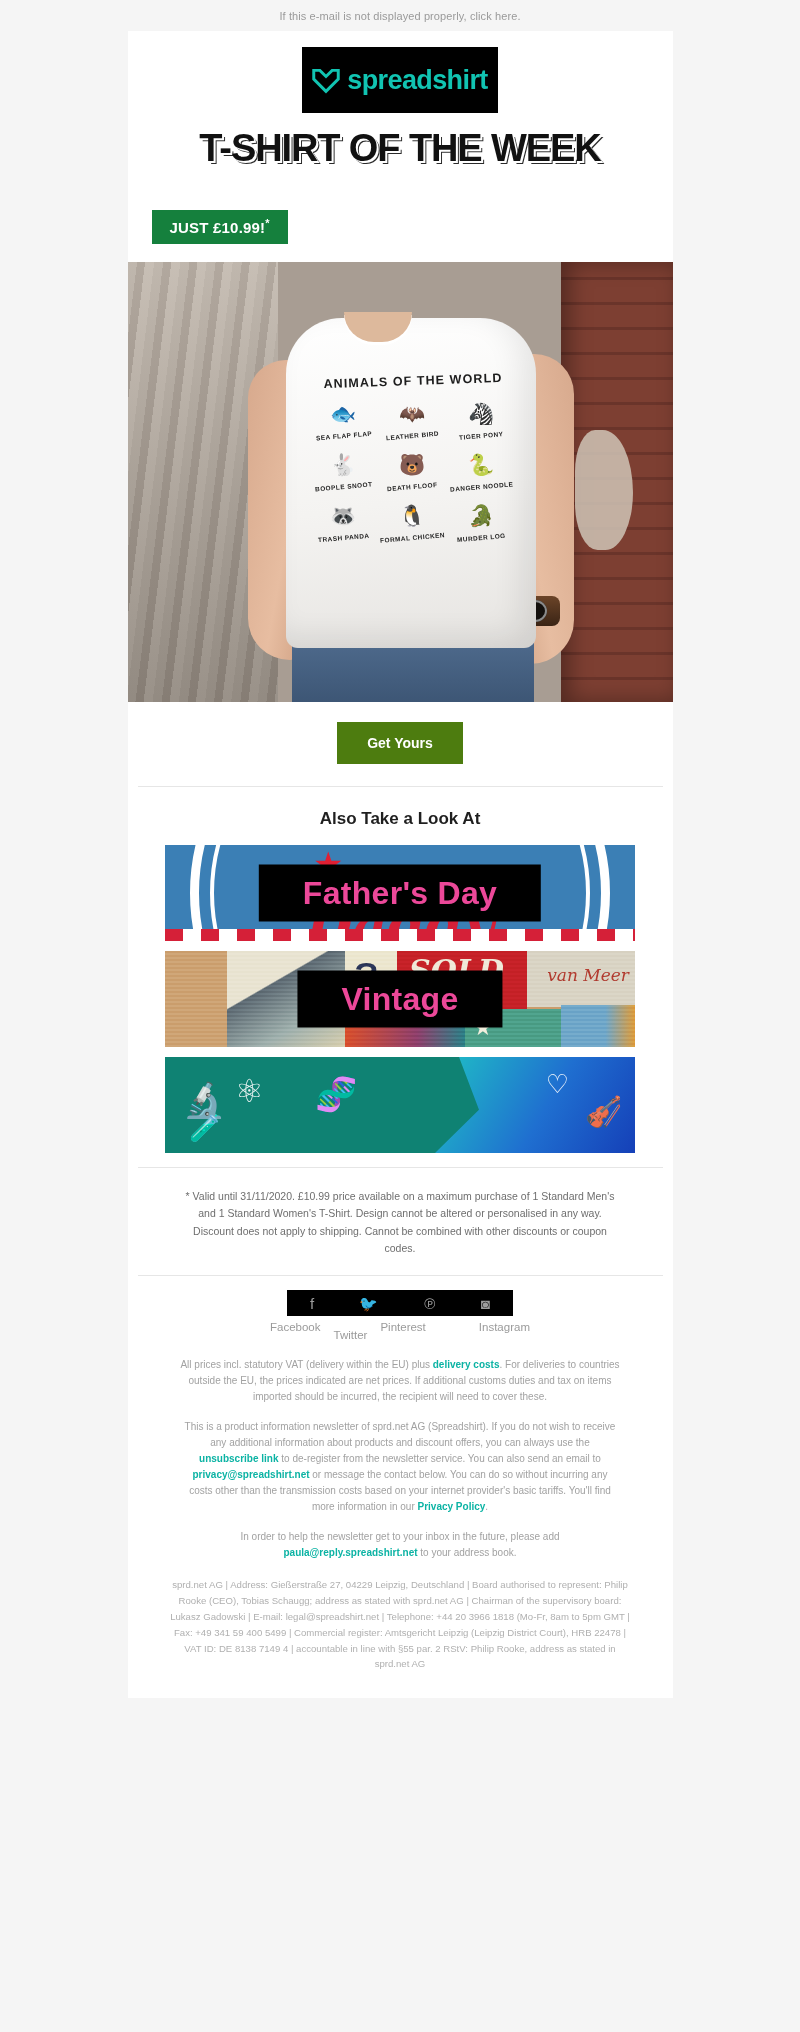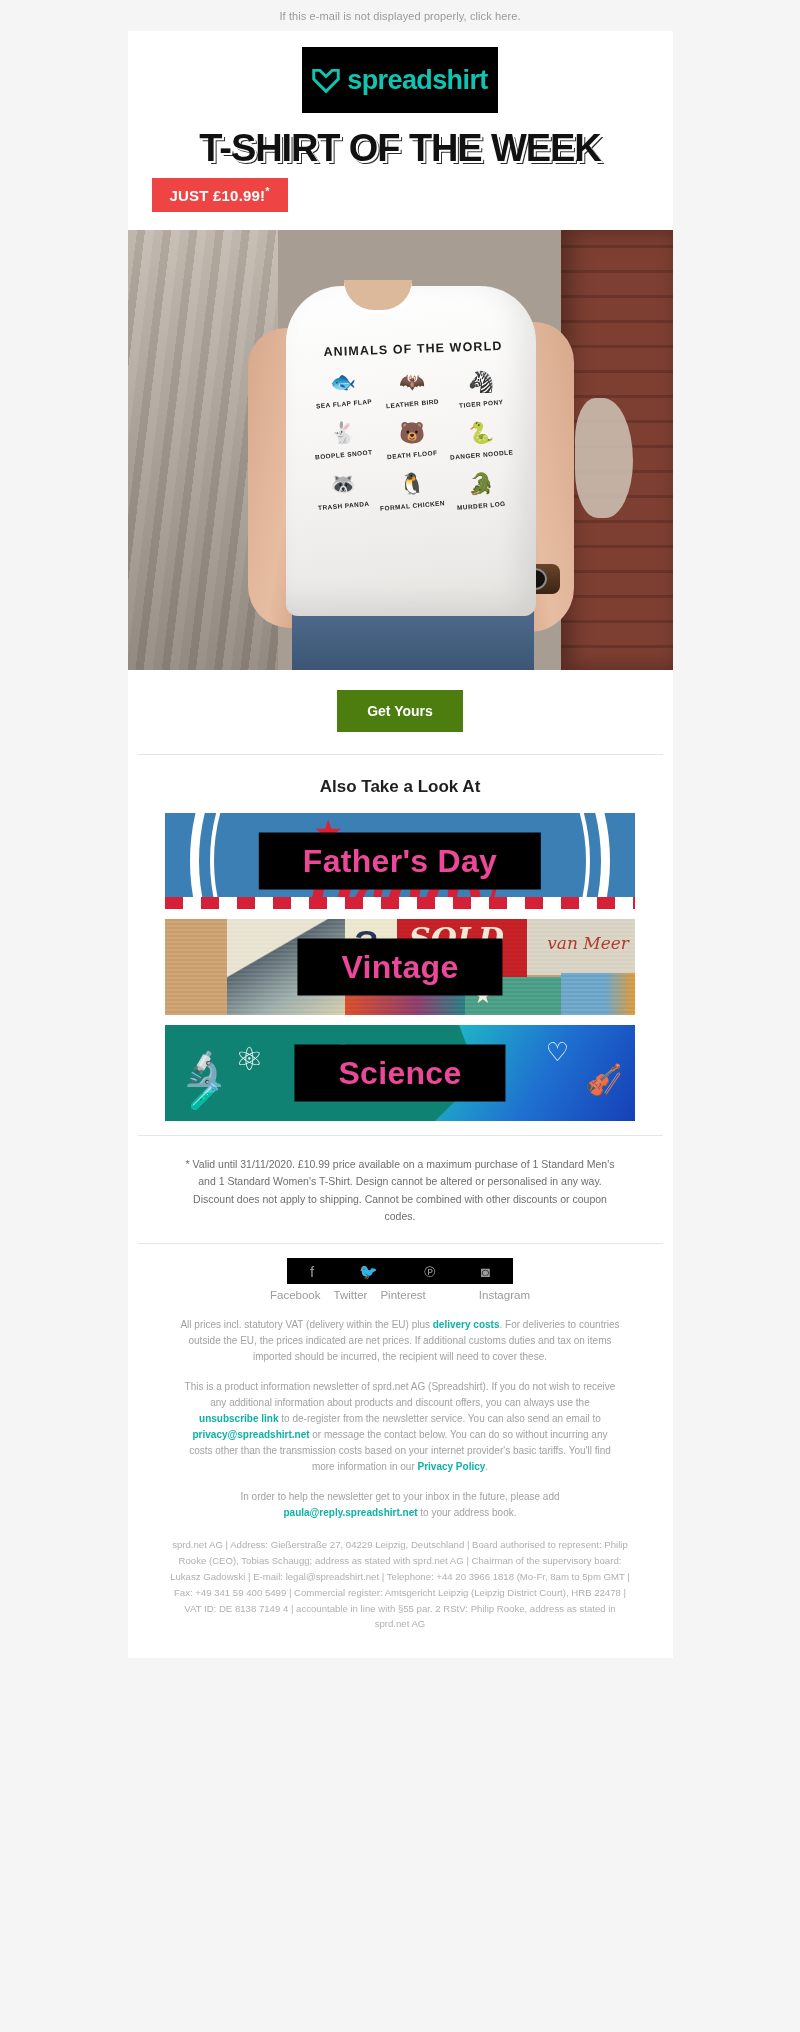--- a/index.html
+++ b/index.html
@@ -51,26 +51,27 @@
     font-size: 38px;
     font-weight: bold;
     letter-spacing: -1.1px;
     color: #111;
     padding: 14px 0 0 0;
     text-shadow: 2px 2px 0 #ffffff, 3px 3px 0 #2b2b2b;
   }
   .badge-row { padding: 8px 0 0 24px; }
   .badge {
     display: inline-block;
-    background: #ef4444;
+    background: #15803d;
     color: #ffffff;
     font-size: 15px;
     font-weight: bold;
     letter-spacing: .2px;
     padding: 7px 18px 8px 18px;
+    margin-top: 32px;
   }
   .badge sup { font-size: 11px; }
 
   
   .hero {
     margin: 18px 0 0 0;
     width: 545px; height: 440px;
     position: relative;
     overflow: hidden;
     background: #a89d93;
@@ -434,38 +435,37 @@
   <div class="banner">
     <div class="art-science">
       <div class="blob"></div>
       <div class="doodle" style="left:18px; top:26px; font-size:34px;">🔬</div>
       <div class="doodle" style="left:70px; top:18px; font-size:32px;">⚛</div>
       <div class="doodle" style="left:150px; top:20px; font-size:34px;">🧬</div>
       <div class="doodle" style="left:24px; top:58px; font-size:26px;">🧪</div>
       <div class="doodle" style="right:66px; top:14px; font-size:26px;">♡</div>
       <div class="doodle" style="right:12px; top:40px; font-size:30px;">🎻</div>
     </div>
-    <div class="banner-label">Science</div>
   </div>
 
   <div class="rule" style="margin-top:14px;"></div>
 
   <div class="disclaimer">* Valid until 31/11/2020. £10.99 price available on a maximum purchase of 1 Standard Men's and 1 Standard Women's T-Shirt. Design cannot be altered or personalised in any way. Discount does not apply to shipping. Cannot be combined with other discounts or coupon codes.</div>
 
   <div class="rule"></div>
 
   <div class="social-bar">
     <span>f</span>
     <span>🐦</span>
     <span>℗</span>
     <span>◙</span>
   </div>
   <div class="social-names">
     <a href="#" class="sname" style="color:#9b9b9b;text-decoration:none;">Facebook</a>
-    <a href="#" class="sname" style="color:#9b9b9b;text-decoration:none;">Twitter</a>
+    <a href="#" class="sname" style="color:#9b9b9b;text-decoration:none;margin-top:8px;">Twitter</a>
     <a href="#" class="sname" style="color:#9b9b9b;text-decoration:none;">Pinterest</a>
     <a href="#" class="sname" style="color:#9b9b9b;text-decoration:none;margin-left:40px;">Instagram</a>
   </div>
 
   <div class="foot">
     <span>All prices incl. statutory VAT (delivery within the EU) plus </span><a href="#" class="lnk">delivery costs</a><span>. For deliveries to countries outside the EU, the prices indicated are net prices. If additional customs duties and tax on items imported should be incurred, the recipient will need to cover these.</span>
   </div>
 
   <div class="foot">
     <span>This is a product information newsletter of sprd.net AG (Spreadshirt). If you do not wish to receive any additional information about products and discount offers, you can always use the </span><a href="#" class="lnk">unsubscribe link</a><span> to de-register from the newsletter service. You can also send an email to </span><a href="#" class="lnk">privacy@spreadshirt.net</a><span> or message the contact below. You can do so without incurring any costs other than the transmission costs based on your internet provider's basic tariffs. You'll find more information in our </span><a href="#" class="lnk">Privacy Policy</a><span>.</span>

